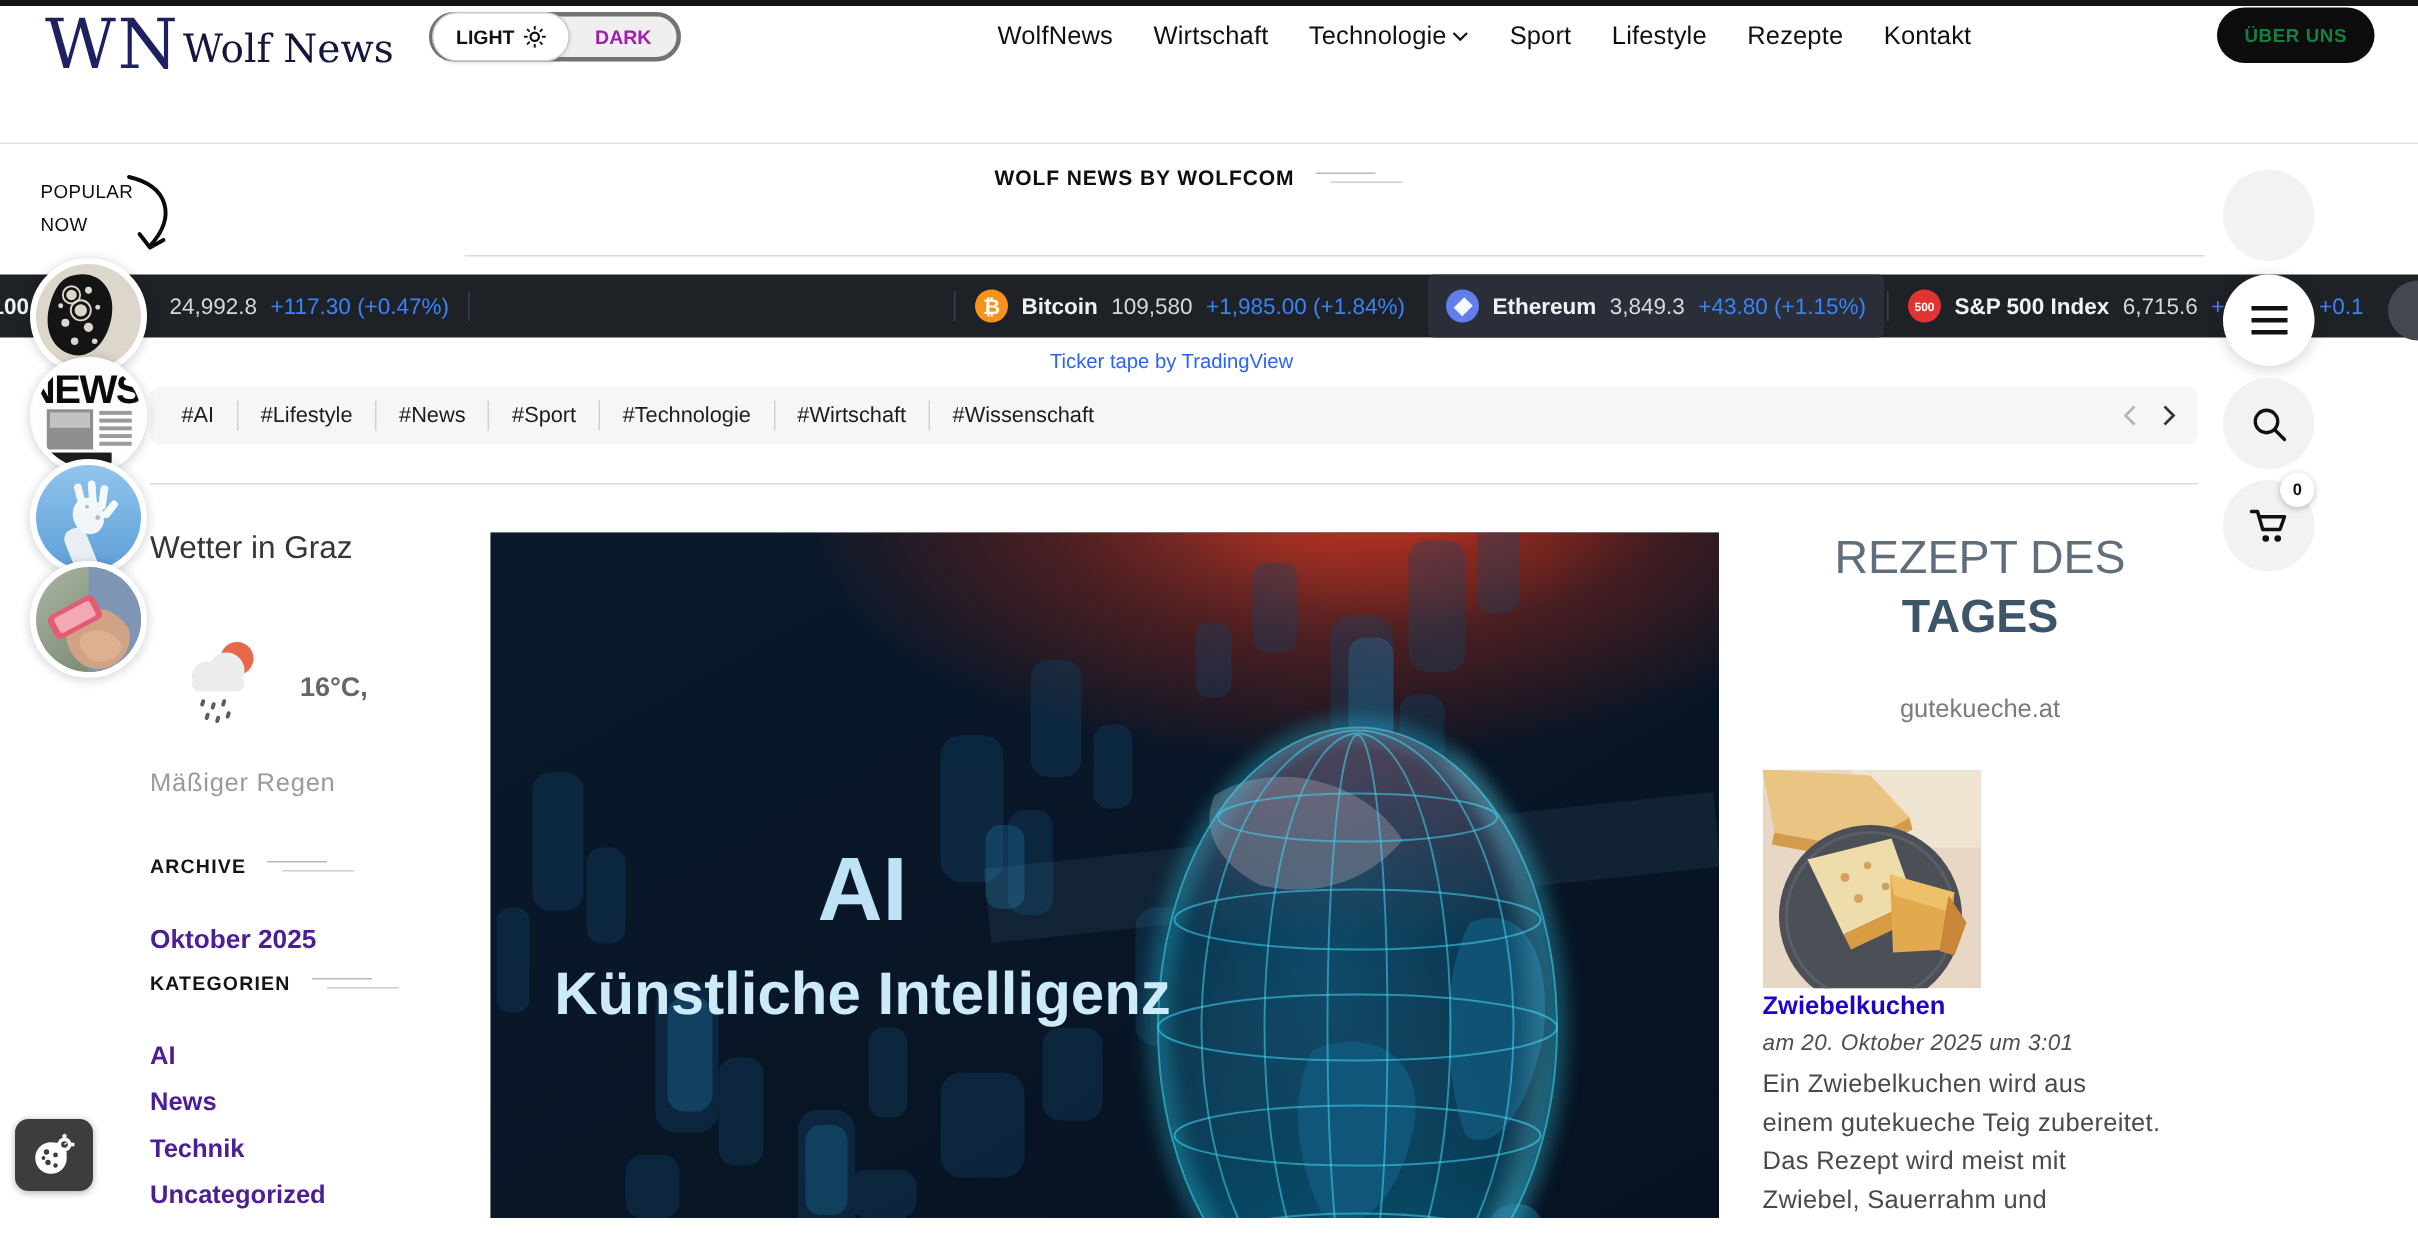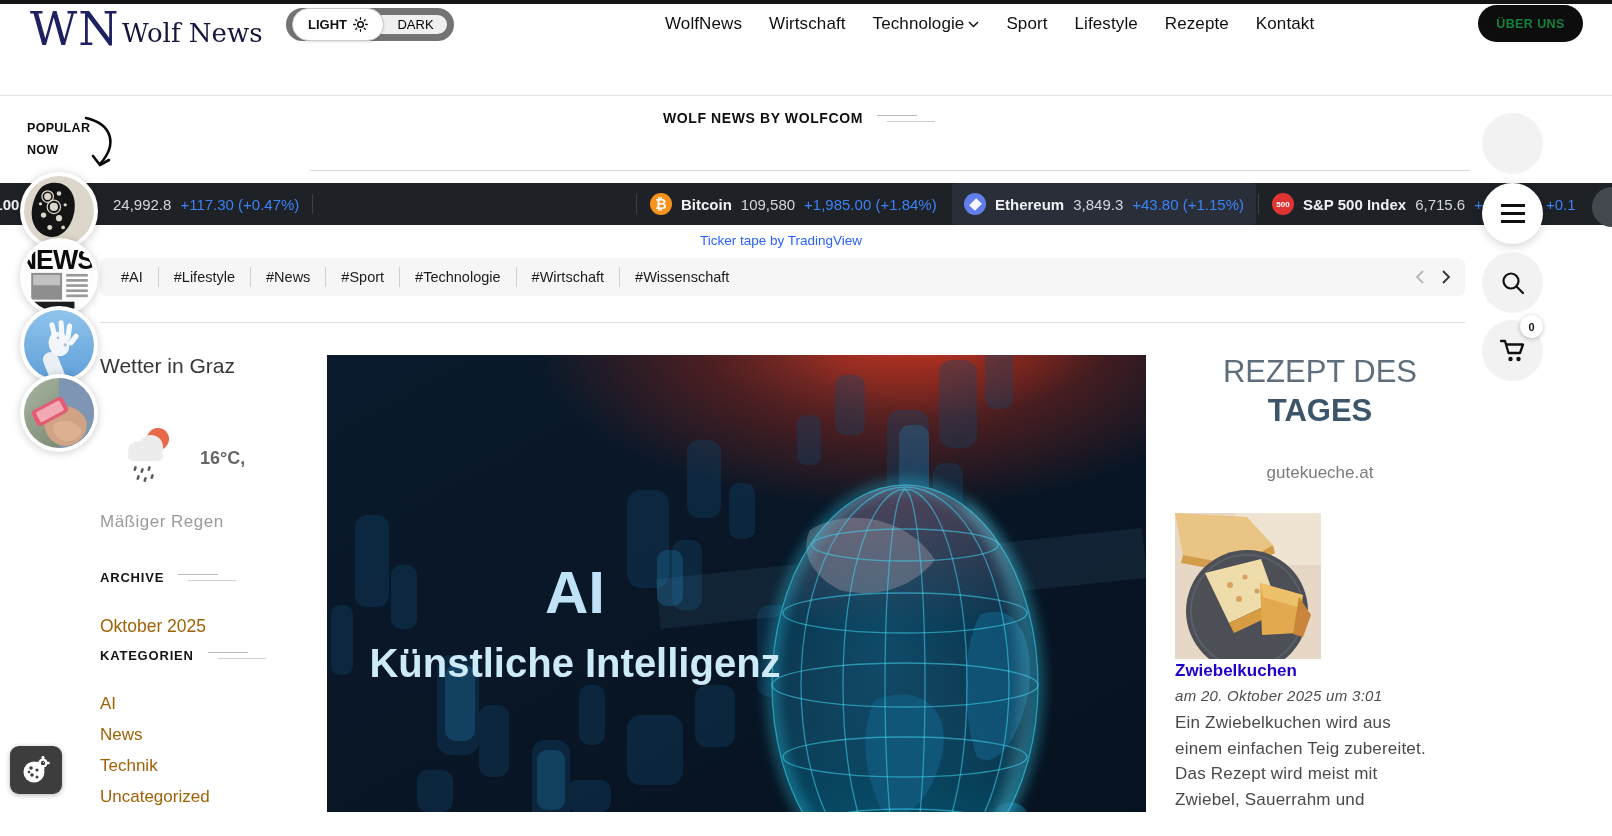--- a/index.html
+++ b/index.html
@@ -4,35 +4,35 @@
 <style>
   * { margin:0; padding:0; box-sizing:border-box; }
   html,body { width:1612px; height:836px; }
   body { font-family:"Liberation Sans", sans-serif; background:#fff; position:relative; overflow:hidden; color:#111; }
   .abs { position:absolute; }
 
   
   .topstrip { left:0; top:0; width:1612px; height:4px; background:#141414; }
   .logo-wn { left:30px; top:2px; font-family:"DejaVu Serif", serif; font-size:46px; color:#1e2161; letter-spacing:1px; }
   .logo-name { left:122px; top:18px; font-family:"DejaVu Serif", serif; font-size:26px; color:#15153d; }
-  .theme-toggle { left:286px; top:8px; width:168px; height:33px; background:#efefef; border:7px solid #737373; border-radius:17px; display:flex; align-items:center; }
+  .theme-toggle { left:286px; top:8px; width:168px; height:33px; background:#efefef; border:3px solid #737373; border-radius:17px; display:flex; align-items:center; }
   .theme-light { width:92px; height:33px; margin:-1px 0 0 -1px; background:#fff; border:1px solid #c9c9c9; border-radius:17px; display:flex; align-items:center; justify-content:center; gap:6px; font-size:13px; font-weight:700; box-shadow:0 1px 3px rgba(0,0,0,.12); }
-  .theme-dark { flex:1; text-align:center; font-size:13px; font-weight:400; color:#000000; }
+  .theme-dark { flex:1; text-align:center; font-size:13px; font-weight:700; color:#a21caf; }
   .nav { left:665px; top:0; height:48px; display:flex; align-items:center; gap:27px; }
   .nav a { font-size:17px; font-weight:400; color:#101010; text-decoration:none; letter-spacing:.1px; display:flex; align-items:center; gap:4px; }
   .about-btn { left:1478px; top:5px; width:105px; height:37px; background:#0d0d0d; color:#15803d; font-size:12.5px; font-weight:800; border:none; border-radius:20px; letter-spacing:.4px; }
   .header-line { left:0; top:95px; width:1612px; height:1px; background:#e3e3e3; }
 
   
   .brandline { left:663px; top:110px; display:flex; align-items:center; gap:14px; }
   .brandline span { font-size:14px; font-weight:800; letter-spacing:.6px; color:#0e0e0e; }
   .deco { position:relative; width:58px; height:9px; display:inline-block; }
   .deco::before { content:""; position:absolute; left:0; top:1px; width:40px; height:1px; background:#b9b9b9; }
   .deco::after { content:""; position:absolute; left:10px; bottom:1px; width:48px; height:1px; background:#cfcfcf; }
-  .popular { left:27px; top:117px; font-size:12.5px; font-weight:700; line-height:22px; color:#0d0d0d; letter-spacing:.3px; }
+  .popular { left:27px; top:117px; font-size:12.5px; font-weight:400; line-height:22px; color:#0d0d0d; letter-spacing:.3px; }
   .pop-arrow { left:82px; top:112px; }
   .thin-line-1 { left:310px; top:170px; width:1160px; height:1px; background:#d9d9d9; }
 
   
   .ticker { left:0; top:183px; width:1612px; height:42px; background:#1e2227; z-index:1; }
   .titem { position:absolute; top:0; height:42px; display:flex; align-items:center; gap:9px; font-size:15px; color:#d4d7dc; white-space:nowrap; cursor:pointer; }
   .tlabel { font-weight:700; color:#f0f1f3; }
   .tlabel-fixed { display:inline-block; width:168px; }
   .tchange { font-size:15px; }
   .up { color:#3b82f6; } .down { color:#f23645; }
@@ -60,21 +60,21 @@
   
   .pop-circle { width:78px; height:78px; border-radius:50%; border:4px solid #fff; box-shadow:0 1px 8px rgba(0,0,0,.2); overflow:hidden; z-index:6; background:#fff; }
   .pop-circle svg { display:block; }
 
   
   .weather-title { left:100px; top:354px; font-size:21px; color:#363636; font-weight:500; }
   .weather-icon { left:120px; top:424px; }
   .weather-temp { left:200px; top:448px; font-size:18px; font-weight:700; color:#666; }
   .weather-cond { left:100px; top:512px; font-size:17px; color:#9a9a9a; font-weight:500; letter-spacing:.5px; }
   .side-h { font-size:13px; font-weight:800; letter-spacing:.8px; color:#141414; display:flex; align-items:center; gap:14px; }
-  .side-link { font-size:17px; font-weight:400; color:#a16207; text-decoration:none; }
+  .side-link { font-size:17px; font-weight:700; color:#4c1d95; text-decoration:none; }
 
   
   .hero { left:327px; top:355px; width:819px; height:457px; overflow:hidden; background:#07111f; }
   .hero-text { position:absolute; left:23px; top:206px; width:450px; text-align:center; z-index:3; }
   .hero-title { font-size:60px; font-weight:700; color:#bfe2f7; line-height:64px; }
   .hero-sub { margin-top:16px; font-size:40px; font-weight:700; color:#cdeaf9; }
 
   
   .recipe-h { left:1175px; top:352px; width:290px; text-align:center; font-size:31px; line-height:39px; }
   .recipe-h .l1 { color:#5f6e7d; font-weight:400; }
@@ -435,21 +435,21 @@
     <circle cx="64" cy="86" r="3" fill="#d9a15e"></circle>
       <circle cx="82" cy="78" r="2.5" fill="#caa064"></circle>
     <path d="M54,110 L101,88 L106,98 L59,120 Z" fill="#d89c43"></path>
     <path d="M85,70 L128,82 L124,120 L87,122 Z" fill="#e2a94e"></path>
     <path d="M85,70 L128,82 L122,94 L88,84 Z" fill="#edc06a"></path>
     <path d="M124,84 L136,102 L128,124 L118,121 Z" fill="#c9853a"></path>
   </svg>
 </div>
 <a class="abs recipe-link" href="#">Zwiebelkuchen</a>
 <div class="abs recipe-date">am 20. Oktober 2025 um 3:01</div>
-<div class="abs recipe-text">Ein Zwiebelkuchen wird aus einem einfachen Teig zubereitet. Das Rezept wird meist mit Zwiebel, Sauerrahm und</div>
+<div class="abs recipe-text">Ein Zwiebelkuchen wird aus einem gutekueche Teig zubereitet. Das Rezept wird meist mit Zwiebel, Sauerrahm und</div>
 
 <button class="abs fcircle" style="left:1482px;top:113px"></button>
 <button class="abs fcircle fc-menu" style="left:1482px;top:183px">
   <span class="burger">
       <i></i>
       <i></i>
       <i></i>
     </span>
 </button>
 <button class="abs fcircle" style="left:1482px;top:252px">

